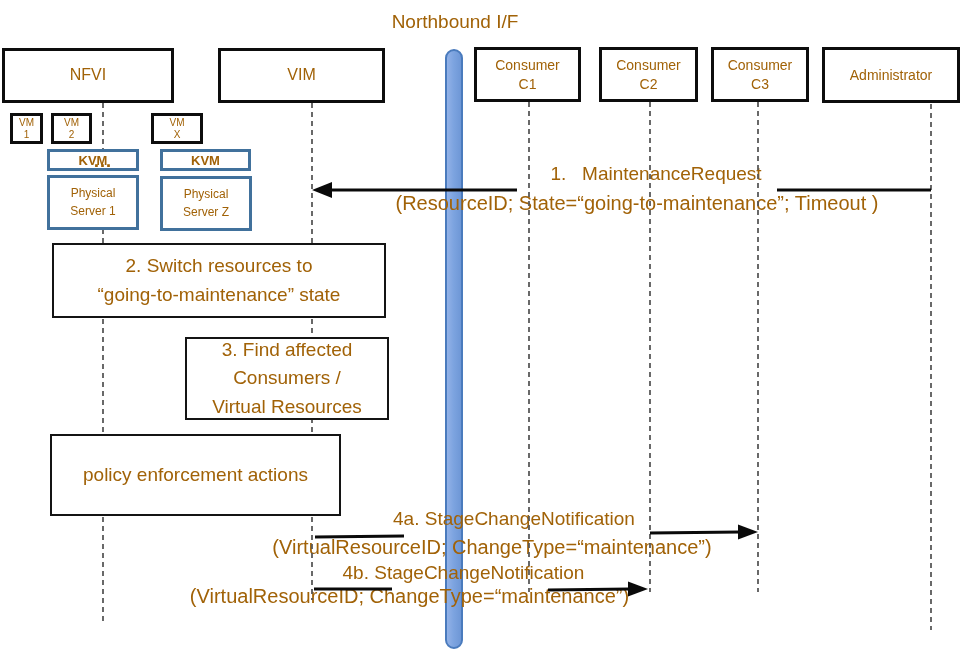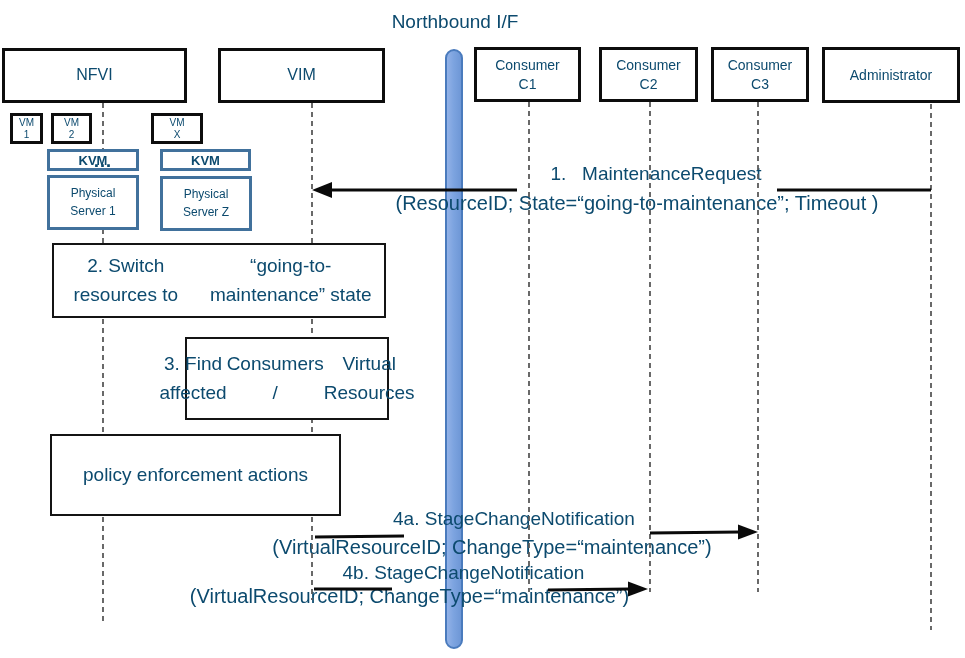--- a/index.html
+++ b/index.html
@@ -1,18 +1,18 @@
 <!DOCTYPE html>
 <html><head>
 <meta charset="utf-8">
 <style>
   html,body{margin:0;padding:0;background:#fff;}
   #canvas{
     position:relative;width:965px;height:658px;background:#ffffff;overflow:hidden;
-    font-family:"Liberation Sans",sans-serif;color:#0c4a6e;
+    font-family:"Liberation Sans",sans-serif;color:#a16207;
   }
   .abs{position:absolute;}
   .layer{position:absolute;left:0;top:0;}
   .actor{
     background:#fff;border:3px solid #0d0d0d;display:flex;align-items:center;justify-content:center;
     text-align:center;z-index:6;box-sizing:border-box;line-height:1.3;
   }
   .actor.big{font-size:16px;}
   .actor.small{font-size:14px;}
   .vmbox{
@@ -20,21 +20,21 @@
     text-align:center;font-size:10px;line-height:1.2;z-index:4;box-sizing:border-box;
   }
   .bluebox{
     background:#fff;border:3px solid #41719c;display:flex;align-items:center;justify-content:center;
     text-align:center;z-index:4;box-sizing:border-box;margin-left:44px;
   }
   .kvm{font-size:13px;font-weight:600;}
   .pserver{font-size:12px;line-height:1.45;}
   .stepbox{
     background:#fff;border:2px solid #141414;z-index:4;box-sizing:border-box;
-    display:flex;flex-direction:row;align-items:center;justify-content:center;
+    display:flex;flex-direction:column;align-items:center;justify-content:center;
     text-align:center;font-size:19px;line-height:1.48;
   }
   .msg{
     z-index:2;text-align:center;white-space:pre;line-height:1.25;
   }
   .msg.lbl{font-size:19px;}
   .msg.prm{font-size:20px;}
   #nb-bar{
     left:445px;top:49px;width:18px;height:600px;border-radius:9px;z-index:1;
     background:linear-gradient(90deg,#93b2e7 0%,#7da4e0 45%,#6e97d6 100%);
@@ -122,21 +122,21 @@
       <line x1="314" y1="589" x2="392" y2="589"></line>
       <line x1="548" y1="590" x2="630" y2="589"></line>
     </g>
     <g fill="#0a0a0a" stroke="none">
       <polygon points="312,190 332,182 332,198"></polygon>
       <polygon points="758,532 738,524.5 738,539.5"></polygon>
       <polygon points="648,589 628,581.5 628,596.5"></polygon>
     </g>
   </svg>
 
-  <div class="abs actor big" style="left:2px;top:48px;width:185px;height:55px;">NFVI</div>
+  <div class="abs actor big" style="left:2px;top:48px;width:172px;height:55px;">NFVI</div>
   <div class="abs actor big" style="left:218px;top:48px;width:167px;height:55px;">VIM</div>
   <div class="abs actor small" style="left:474px;top:47px;width:107px;height:55px;">
     <div><span>Consumer</span><br>
          <span>C1</span></div>
   </div>
   <div class="abs actor small" style="left:599px;top:47px;width:99px;height:55px;">
     <div><span>Consumer</span><br>
          <span>C2</span></div>
   </div>
   <div class="abs actor small" style="left:711px;top:47px;width:98px;height:55px;">

